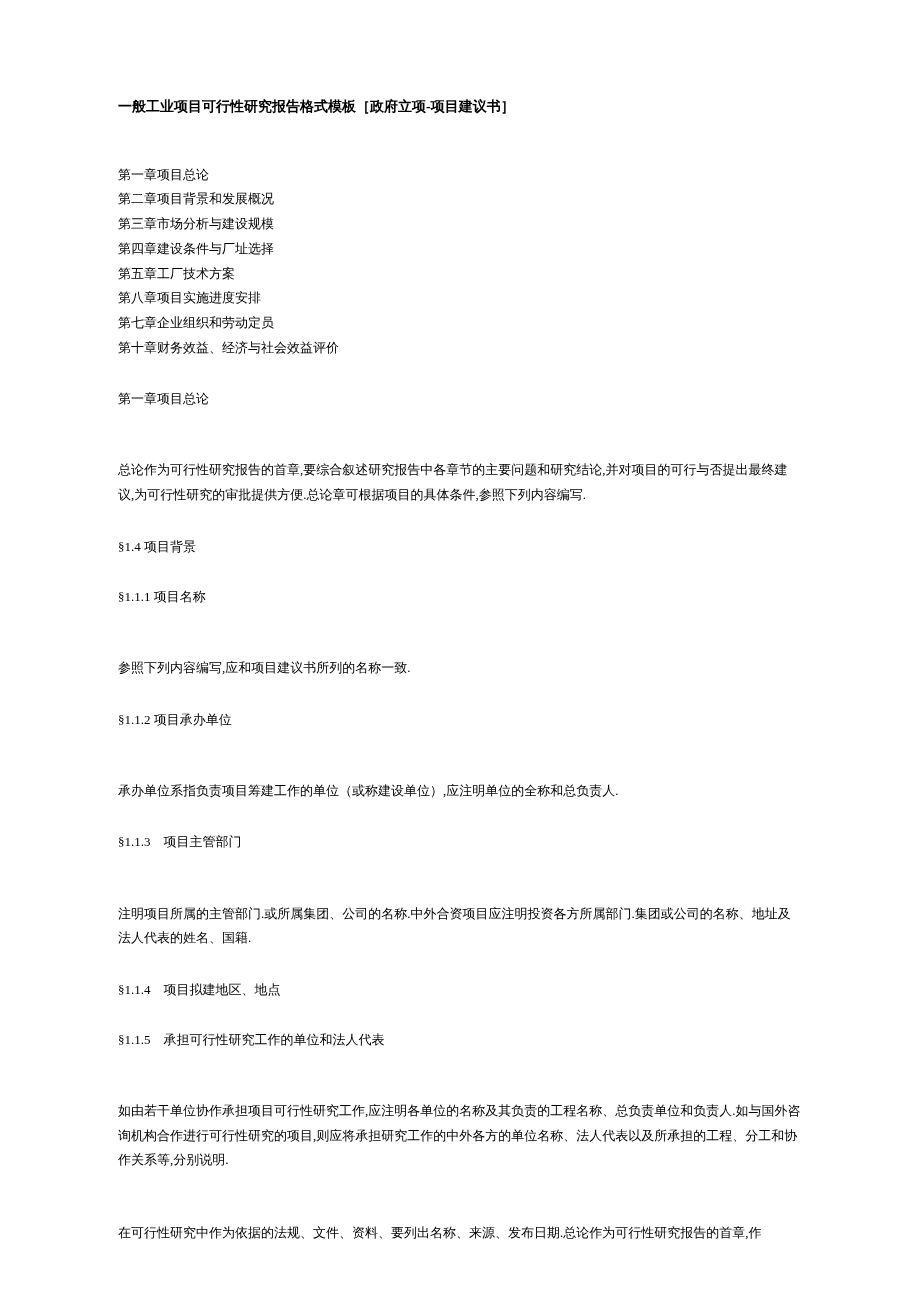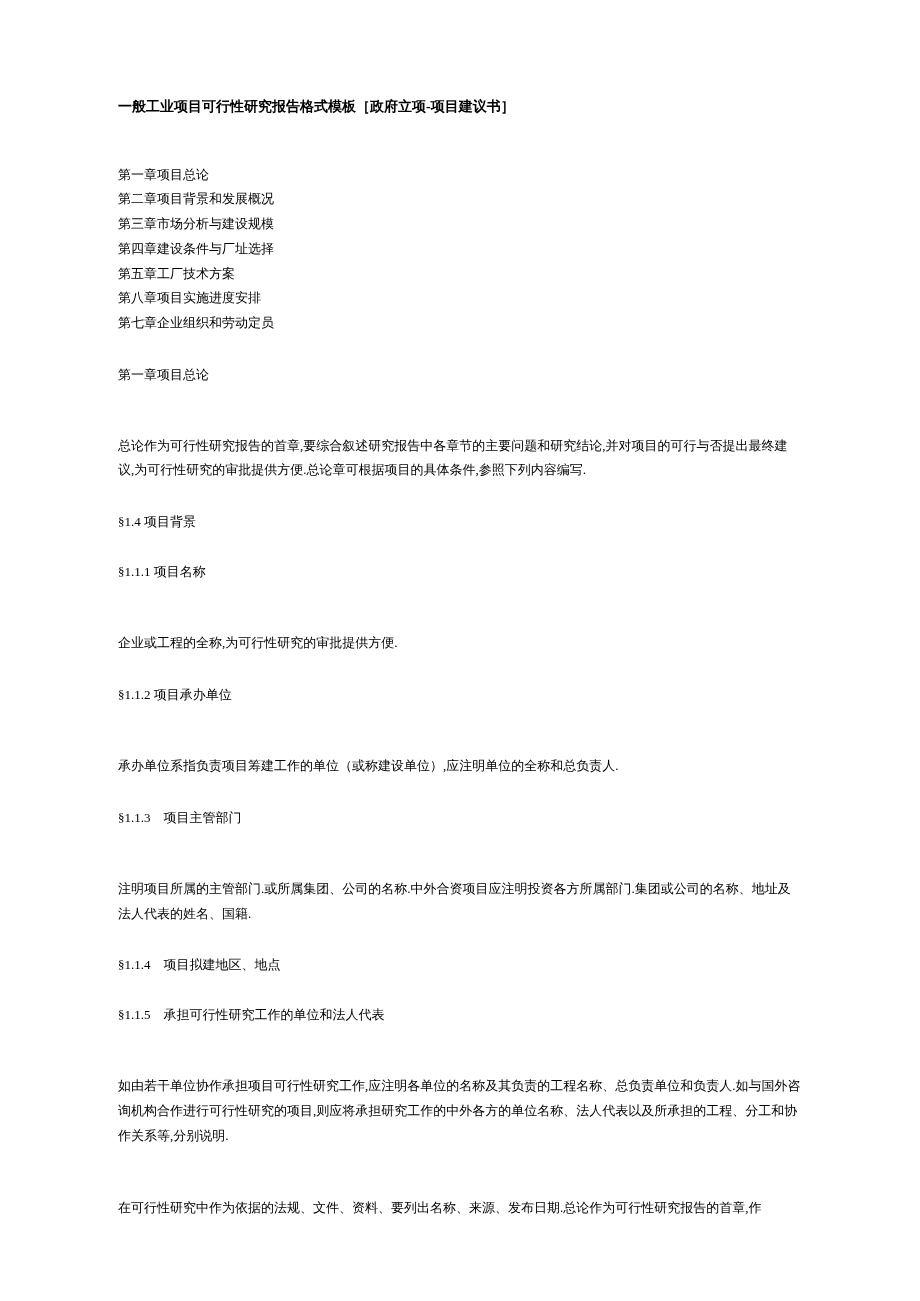--- a/index.html
+++ b/index.html
@@ -46,31 +46,32 @@
 <div class="title">一般工业项目可行性研究报告格式模板［政府立项-项目建议书］</div>
 
 <div class="toc">
   <div class="toc-item">第一章项目总论</div>
   <div class="toc-item">第二章项目背景和发展概况</div>
   <div class="toc-item">第三章市场分析与建设规模</div>
   <div class="toc-item">第四章建设条件与厂址选择</div>
   <div class="toc-item">第五章工厂技术方案</div>
   <div class="toc-item">第八章项目实施进度安排</div>
   <div class="toc-item">第七章企业组织和劳动定员</div>
+  <div class="toc-item">第十章财务效益、经济与社会效益评价</div>
 </div>
 
 <div class="chapter-heading">第一章项目总论</div>
 
 <div class="para">总论作为可行性研究报告的首章,要综合叙述研究报告中各章节的主要问题和研究结论,并对项目的可行与否提出最终建议,为可行性研究的审批提供方便.总论章可根据项目的具体条件,参照下列内容编写.</div>
 
 <div class="section-heading">§1.4 项目背景</div>
 
 <div class="section-heading">§1.1.1 项目名称</div>
 
-<div class="para">企业或工程的全称,为可行性研究的审批提供方便.</div>
+<div class="para">参照下列内容编写,应和项目建议书所列的名称一致.</div>
 
 <div class="section-heading">§1.1.2 项目承办单位</div>
 
 <div class="para">承办单位系指负责项目筹建工作的单位（或称建设单位）,应注明单位的全称和总负责人.</div>
 
 <div class="section-heading">§1.1.3　项目主管部门</div>
 
 <div class="para">注明项目所属的主管部门.或所属集团、公司的名称.中外合资项目应注明投资各方所属部门.集团或公司的名称、地址及法人代表的姓名、国籍.</div>
 
 <div class="section-heading">§1.1.4　项目拟建地区、地点</div>

